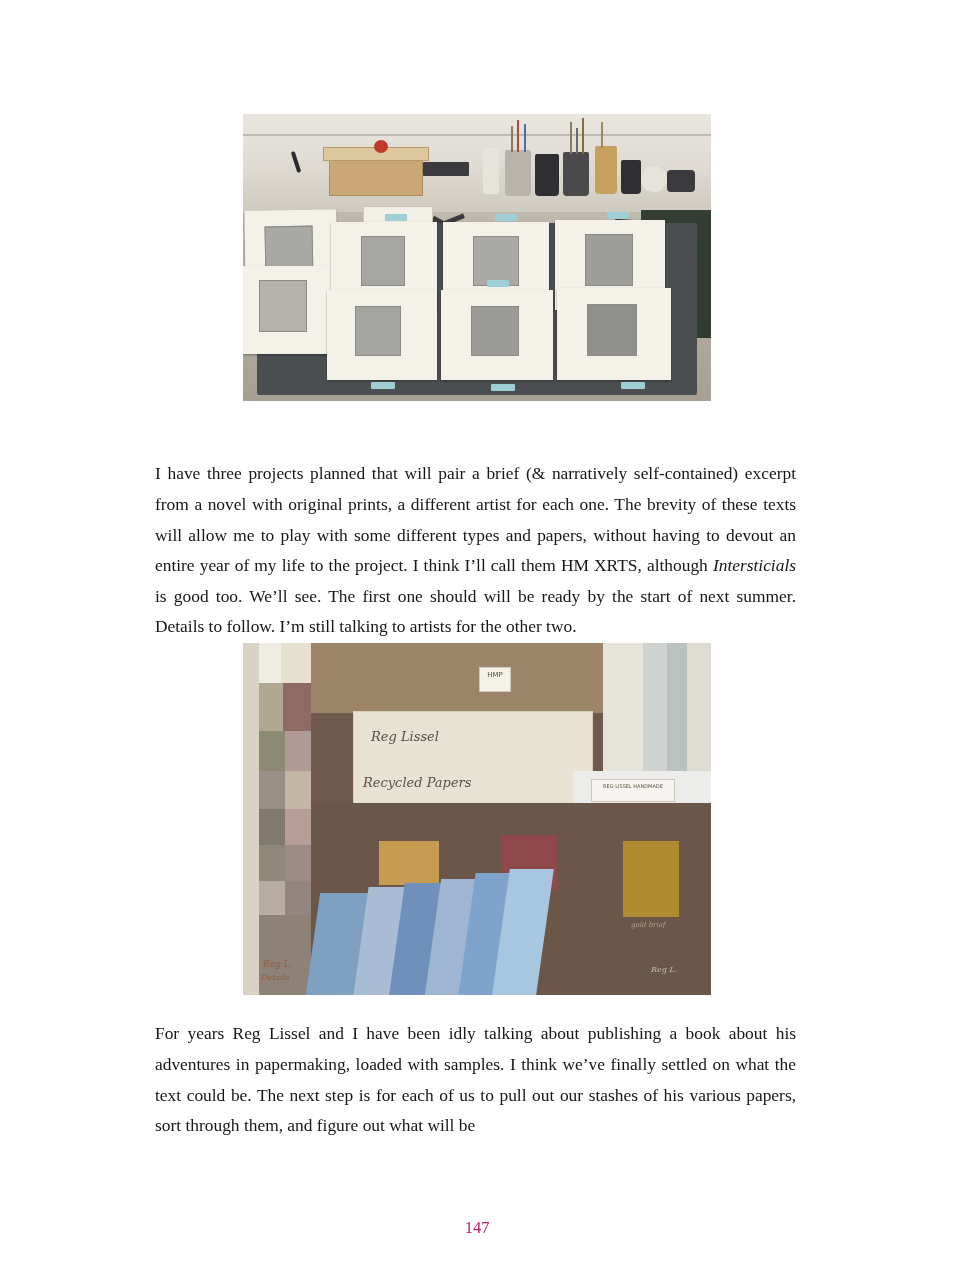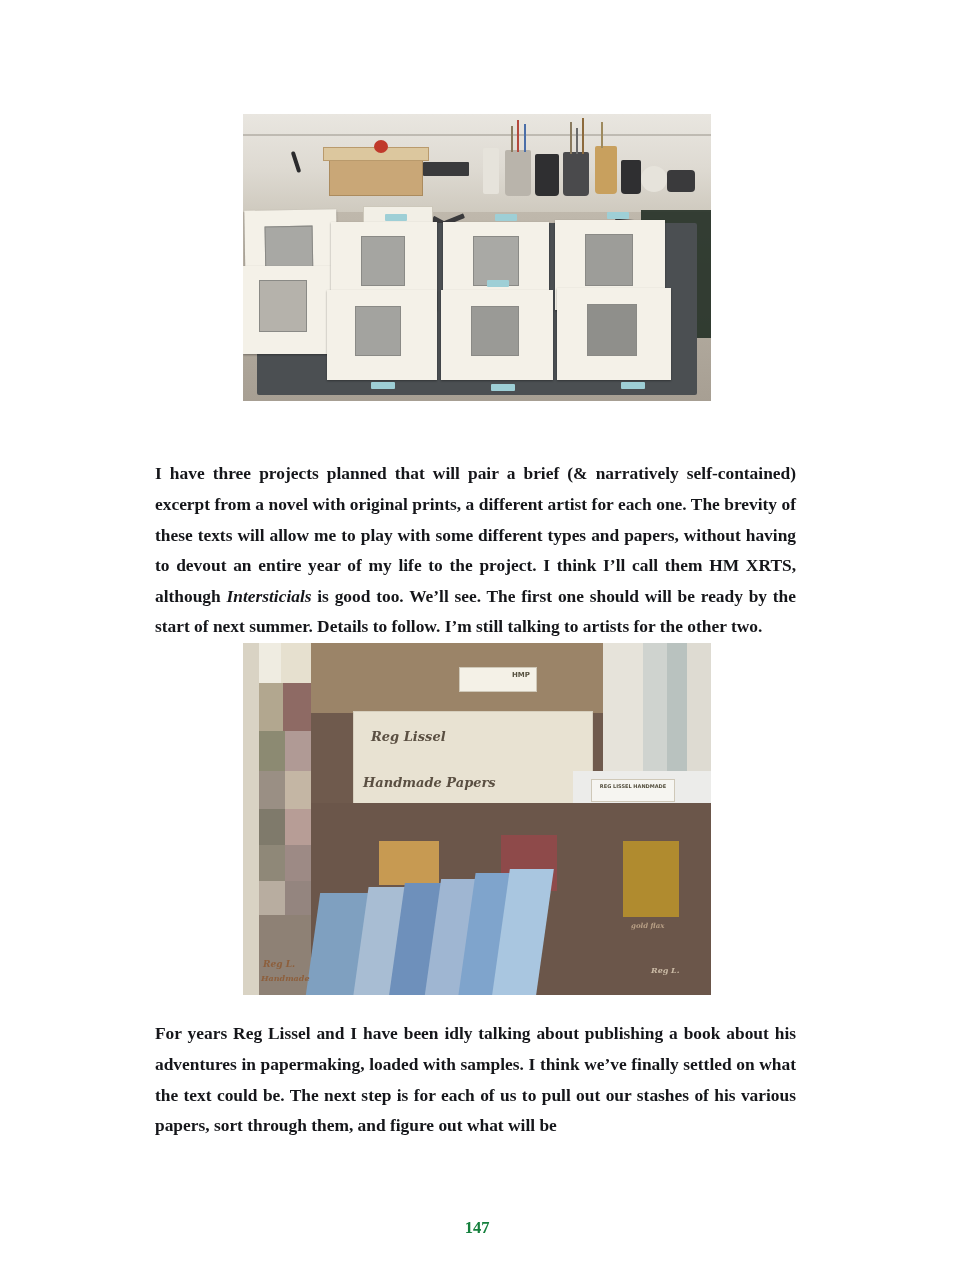--- a/index.html
+++ b/index.html
@@ -12,21 +12,20 @@
     height: 1276px;
     position: relative;
     font-family: "Liberation Serif", serif;
     color: #1a1a1a;
     overflow: hidden;
   }
   .page {
     position: absolute;
     inset: 0;
     background: #ffffff;
-    font-weight: bold;
   }
 
   
   .figure {
     position: absolute;
     overflow: hidden;
     background: #cfcabf;
   }
   #figure-printshop {
     left: 243px;
@@ -189,21 +188,21 @@
   #para-2 { top: 1001px; }
   .para em { font-style: italic; }
 
   .page-number {
     position: absolute;
     left: 0;
     width: 954px;
     top: 1218px;
     text-align: center;
     font-size: 16.5px;
-    color: #15803d;
+    color: #be185d;
     font-family: "Liberation Serif", serif;
   }
 </style>
 </head>
 <body>
 
 <div class="page">
 
   <div class="figure" id="figure-printshop">
     <div class="ps-wall"></div>
@@ -283,25 +282,25 @@
 
   <div class="figure" id="figure-papers">
     <div class="pp-bg"></div>
 
     <div class="pp-rect" style="left:68px; top:0; width:292px; height:70px; background:#9b8468;"></div>
     <div class="pp-rect" style="left:360px; top:0; width:40px; height:128px; background:#e6e3da;"></div>
     <div class="pp-rect" style="left:400px; top:0; width:24px; height:128px; background:#cfd3cf;"></div>
     <div class="pp-rect" style="left:424px; top:0; width:20px; height:128px; background:#b9c2bf;"></div>
     <div class="pp-rect" style="left:444px; top:0; width:24px; height:128px; background:#dedbd2;"></div>
 
-    <div class="pp-tag" style="left:216px; top:24px; width:30px; height:20px; padding-top:3px;padding-left:46px;"><span>HMP</span></div>
+    <div class="pp-tag" style="left:236px; top:24px; width:30px; height:20px; padding-top:3px;"><span>HMP</span></div>
 
     <div class="pp-note" style="left:110px; top:68px; width:238px; height:92px; background:#e8e2d2;"></div>
     <div class="pp-script" style="left:128px; top:86px; font-size:13px;">Reg Lissel</div>
-    <div class="pp-script" style="left:120px; top:132px; font-size:13px;">Handmade Papers</div>
+    <div class="pp-script" style="left:120px; top:132px; font-size:13px;">Recycled Papers</div>
 
     <div class="pp-rect" style="left:330px; top:128px; width:138px; height:40px; background:#ececea;"></div>
     <div class="pp-tag" style="left:348px; top:136px; width:82px; height:18px; font-size:5px; line-height:7px; padding-top:3px; background:#f6f5f1;">REG LISSEL HANDMADE</div>
 
     <div class="pp-rect" style="left:0; top:0; width:16px; height:352px; background:#d9d3c4;"></div>
     <div class="pp-rect" style="left:16px; top:0; width:22px; height:40px; background:#efece1;"></div>
     <div class="pp-rect" style="left:38px; top:0; width:30px; height:40px; background:#e6e0cf;"></div>
     <div class="pp-rect" style="left:16px; top:40px; width:24px; height:48px; background:#b2a78f;"></div>
     <div class="pp-rect" style="left:40px; top:40px; width:28px; height:48px; background:#8e6a64;"></div>
     <div class="pp-rect" style="left:16px; top:88px; width:26px; height:40px; background:#8c8a72;"></div>
@@ -323,22 +322,22 @@
     <div class="pp-rect" style="left:380px; top:198px; width:56px; height:76px; background:#b08b2f;"></div>
 
     <div class="pp-rect" style="left:70px; top:250px; width:54px; height:102px; background:#7fa0c0; transform:skewX(-8deg);"></div>
     <div class="pp-rect" style="left:118px; top:244px; width:40px; height:108px; background:#a8bdd3; transform:skewX(-8deg);"></div>
     <div class="pp-rect" style="left:154px; top:240px; width:40px; height:112px; background:#6e90bb; transform:skewX(-8deg);"></div>
     <div class="pp-rect" style="left:190px; top:236px; width:38px; height:116px; background:#9fb6d2; transform:skewX(-8deg);"></div>
     <div class="pp-rect" style="left:224px; top:230px; width:40px; height:122px; background:#7fa4cc; transform:skewX(-8deg);"></div>
     <div class="pp-rect" style="left:258px; top:226px; width:44px; height:126px; background:#a9c6e0; transform:skewX(-8deg);"></div>
 
     <div class="pp-script" style="left:20px; top:316px; font-size:9px; color:#8d5f3c;">Reg L.</div>
-    <div class="pp-script" style="left:18px; top:330px; font-size:8px; color:#8d5f3c;">Handmade</div>
+    <div class="pp-script" style="left:18px; top:330px; font-size:8px; color:#8d5f3c;">Details</div>
     <div class="pp-script" style="left:408px; top:322px; font-size:8px; color:#c9b9a4;">Reg L.</div>
-    <div class="pp-script" style="left:388px; top:278px; font-size:7px; color:#b79e84;">gold flax</div>
+    <div class="pp-script" style="left:388px; top:278px; font-size:7px; color:#b79e84;">gold brief</div>
   </div>
 
   <p class="para" id="para-2">For years Reg Lissel and I have been idly talking about publishing a book about his adventures in papermaking, loaded with samples. I think we’ve finally settled on what the text could be. The next step is for each of us to pull out our stashes of his various papers, sort through them, and figure out what will be</p>
 
   <div class="page-number">147</div>
 
 </div>
 
 </body></html>

